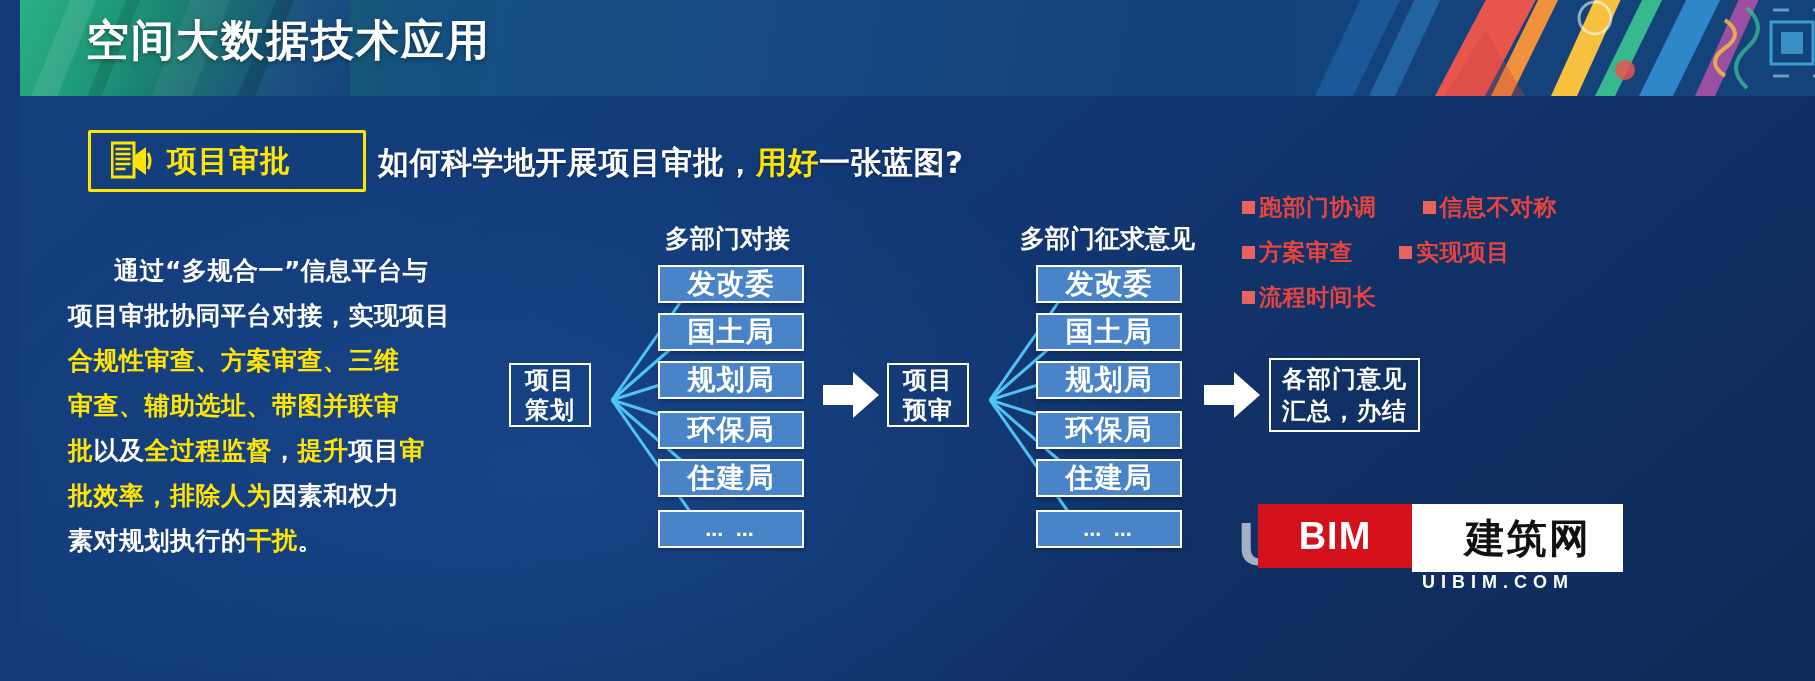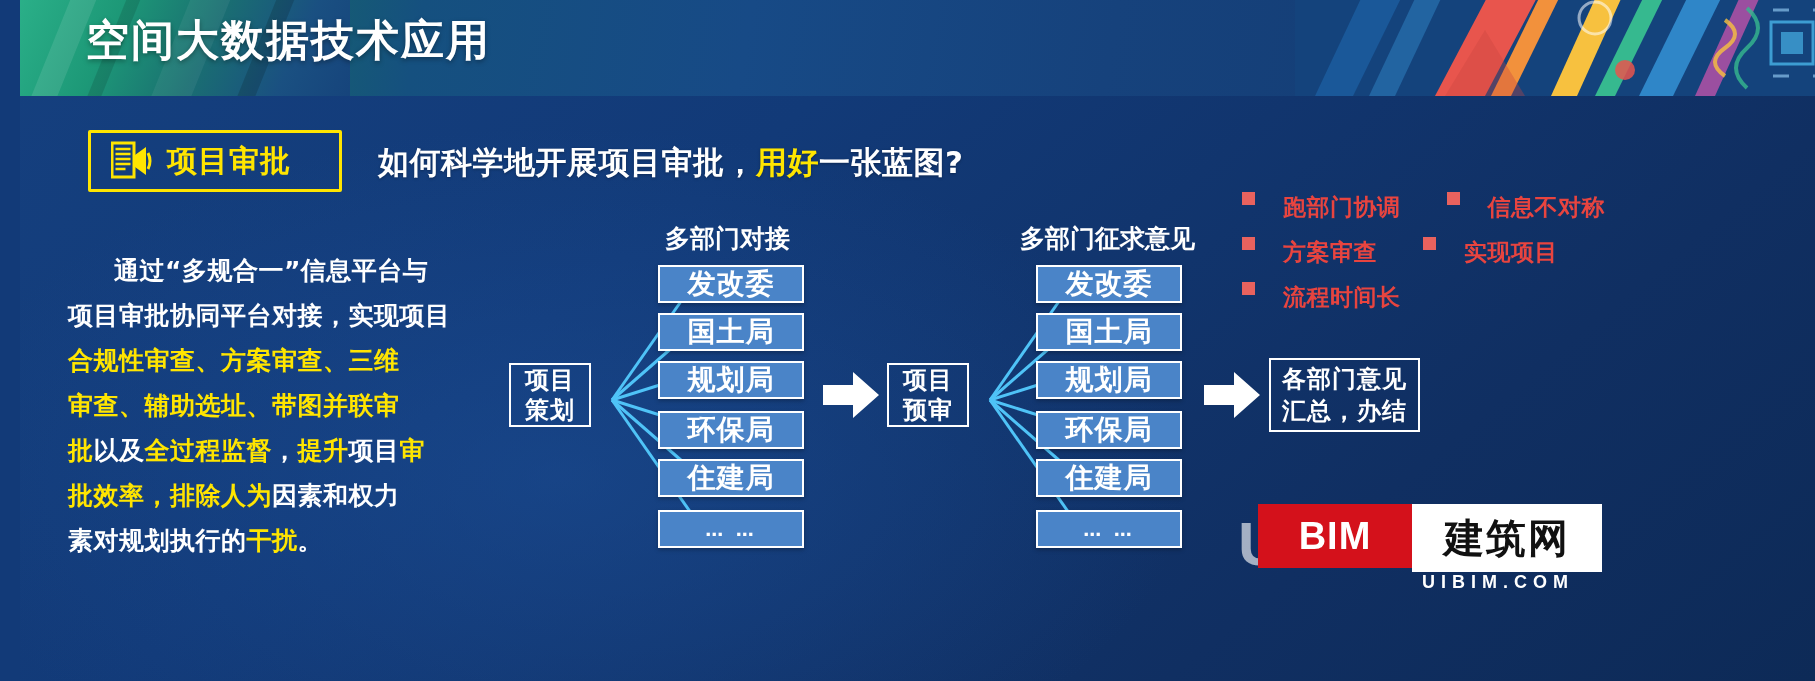--- a/index.html
+++ b/index.html
@@ -35,21 +35,21 @@
   #page-title{
     position:absolute;left:66px;top:12px;
     font-size:43px;font-weight:bold;color:#ffffff;letter-spacing:2px;
     text-shadow:0 2px 5px rgba(0,0,0,.35);
     font-family:"DejaVu Sans","Liberation Sans",sans-serif;
   }
   
   #header-art{position:absolute;right:0;top:0;width:540px;height:96px;overflow:hidden;}
   
   #badge{
-    position:absolute;left:68px;top:130px;width:254px;height:62px;
+    position:absolute;left:68px;top:130px;width:278px;height:62px;
     border:3px solid #ffe500;border-radius:2px;
     display:flex;align-items:center;gap:14px;padding-left:20px;box-sizing:border-box;
   }
   #badge .doc-icon{width:42px;height:40px;position:relative;flex:0 0 auto;}
   #badge-label{
     color:#ffe500;font-size:30px;font-weight:bold;letter-spacing:1px;
     font-family:"DejaVu Sans","Liberation Sans",sans-serif;
   }
   
   #headline{
@@ -96,41 +96,41 @@
     border:2px solid #ffffff;background:transparent;
     display:flex;flex-direction:column;align-items:center;justify-content:center;
     color:#ffffff;font-weight:bold;font-size:24px;line-height:32px;letter-spacing:1px;
     font-family:"DejaVu Sans","Liberation Sans",sans-serif;
   }
   svg.fan{position:absolute;pointer-events:none;}
   .arrow-svg{position:absolute;}
   
   #bullets{position:absolute;left:1222px;top:192px;width:580px;}
   .brow{display:flex;gap:46px;margin-bottom:14px;}
-  .bullet{display:flex;align-items:flex-start;gap:28px;white-space:nowrap;}
+  .bullet{display:flex;align-items:center;gap:4px;white-space:nowrap;}
   .bullet .sq{width:13px;height:13px;background:#e8625e;flex:0 0 auto;}
   .bullet span.tx{
     color:#e8443f;font-size:23px;font-weight:bold;letter-spacing:.5px;
     font-family:"DejaVu Sans","Liberation Sans",sans-serif;
   }
   
   #watermark{position:absolute;left:1196px;top:492px;width:600px;height:110px;}
   #wm-ubim{
     position:absolute;left:22px;top:16px;font-size:62px;font-weight:bold;
     color:rgba(255,255,255,.62);letter-spacing:-2px;
     font-family:"Liberation Sans",sans-serif;
   }
   #wm-redbox{
     position:absolute;left:42px;top:12px;width:154px;height:64px;background:#d4111b;
     display:flex;align-items:center;justify-content:center;
   }
   #wm-bim{font-size:38px;font-weight:bold;color:#ffffff;letter-spacing:1px;font-family:"Liberation Sans",sans-serif;}
   #wm-whitebox{
     position:absolute;left:196px;top:12px;width:190px;height:68px;background:#ffffff;
-    display:flex;align-items:center;justify-content:center;
+    display:flex;align-items:center;justify-content:center;padding-left:21px;
   }
   #wm-cn{font-size:40px;font-weight:bold;color:#111111;letter-spacing:2px;font-family:"DejaVu Sans","Liberation Sans",sans-serif;}
   #wm-dom{
     position:absolute;left:206px;top:80px;font-size:18px;font-weight:bold;color:#ffffff;letter-spacing:6px;
     font-family:"Liberation Sans",sans-serif;
   }
 </style>
 </head>
 <body>
 

